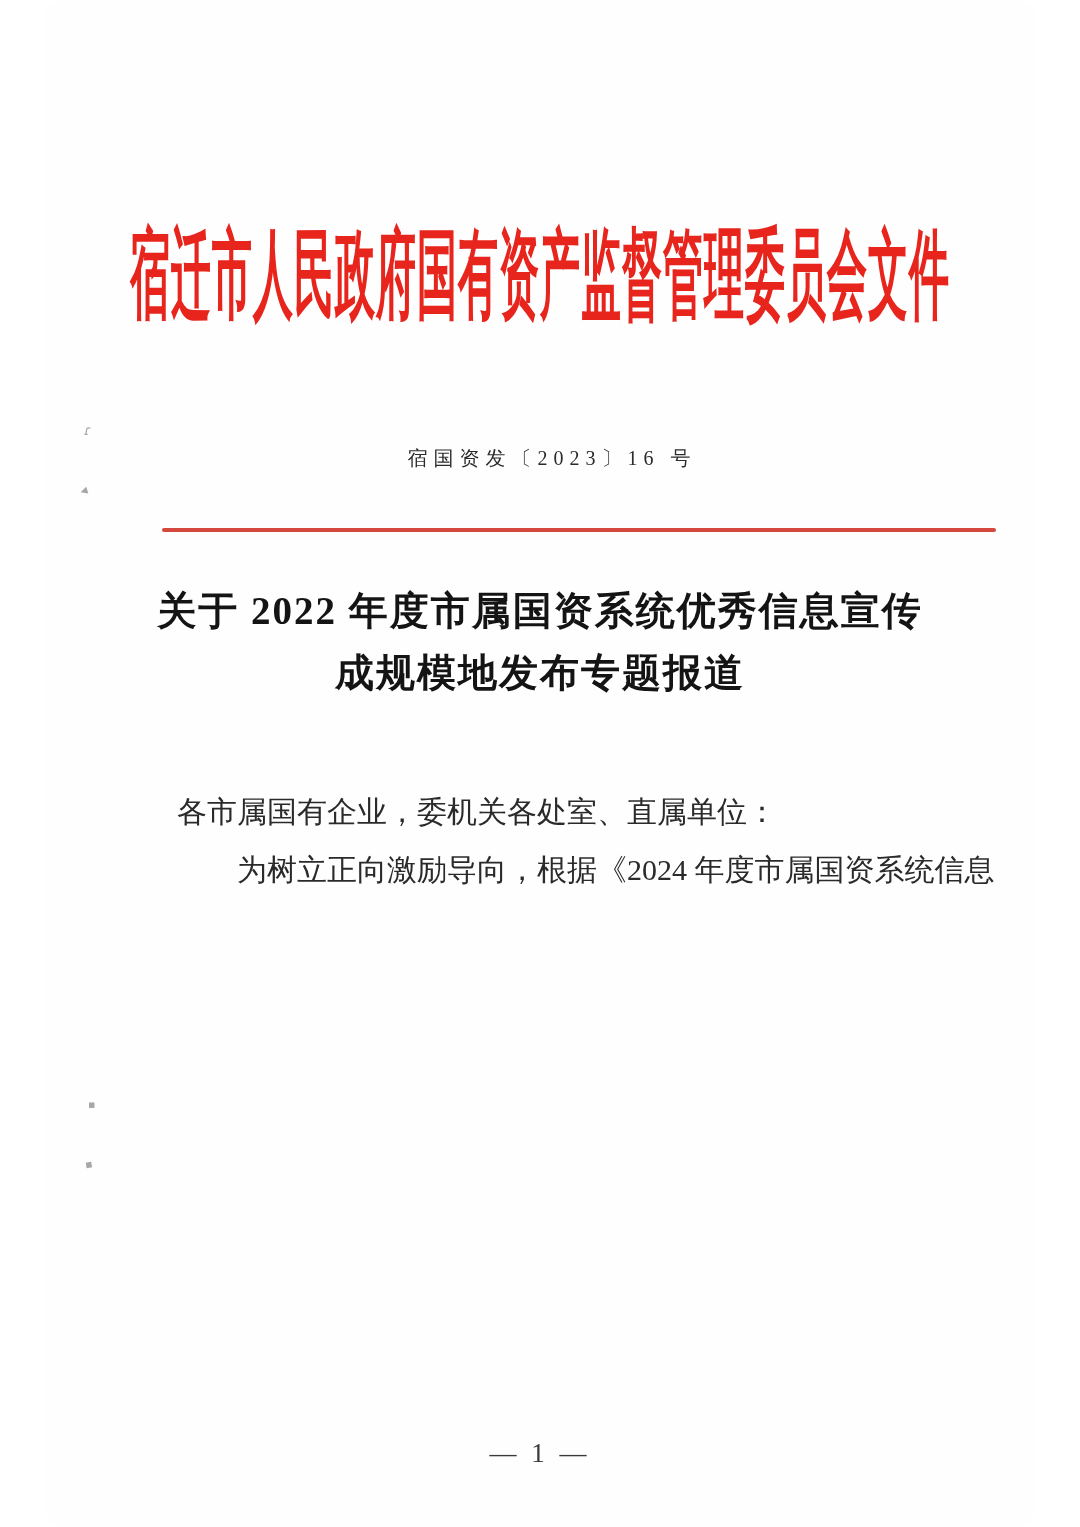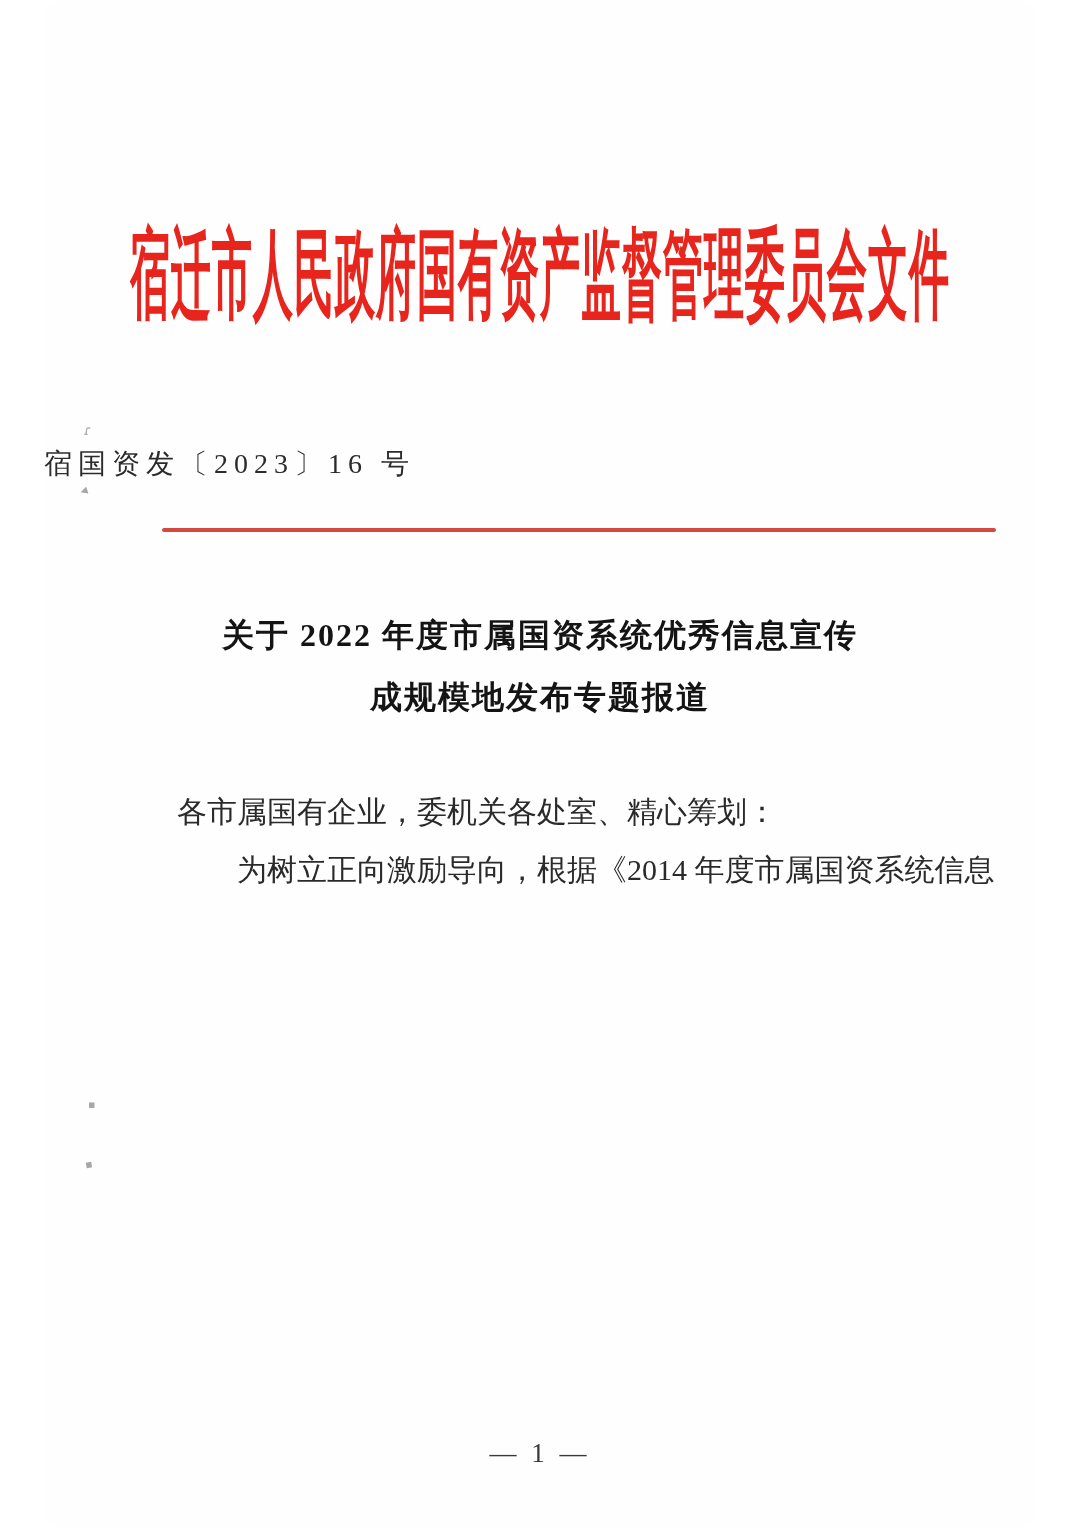--- a/index.html
+++ b/index.html
@@ -28,43 +28,44 @@
     font-size: 40px;
     letter-spacing: 1px;
     color: #e8251d;
     transform: scaleY(2.45);
     transform-origin: center top;
     white-space: nowrap;
   }
   .doc-number {
     position: absolute;
     top: 445px;
-    left: 0;
+    left: 12px;
     width: 100%;
-    font-size: 28px;
+    text-align: center;
+    font-size: 20px;
     letter-spacing: 6px;
     color: #2b2b2b;
   }
   .red-rule {
     position: absolute;
     top: 528px;
     left: 118px;
     width: 834px;
     height: 4px;
     background: #d4483e;
     border-radius: 2px;
   }
   .doc-title {
     position: absolute;
-    top: 604px;
+    top: 580px;
     left: 0;
     width: 100%;
     text-align: center;
     font-weight: bold;
-    font-size: 32px;
+    font-size: 39px;
     line-height: 62px;
     letter-spacing: 2px;
     color: #141414;
   }
   .body-text {
     position: absolute;
     top: 783px;
     left: 133px;
     width: 818px;
     font-size: 30px;
@@ -111,22 +112,22 @@
   <div class="doc-number">宿国资发〔2023〕16 号</div>
 
   <div class="red-rule"></div>
 
   <div class="doc-title">
     <span>关于 2022 年度市属国资系统优秀信息宣传</span><br>
     <span>成规模地发布专题报道</span>
   </div>
 
   <div class="body-text">
-    <p>各市属国有企业，委机关各处室、精心筹划：</p>
-    <p class="indent">为树立正向激励导向，根据《2014 年度市属国资系统信息</p>
+    <p>各市属国有企业，委机关各处室、直属单位：</p>
+    <p class="indent">为树立正向激励导向，根据《2024 年度市属国资系统信息</p>
   </div>
 
   <div class="page-number">— 1 —</div>
 
   <span class="artifact a1">ɾ</span>
   <span class="artifact a2">◂</span>
   <span class="artifact a3">▪</span>
   <span class="artifact a4">▪</span>
 
 </div>

